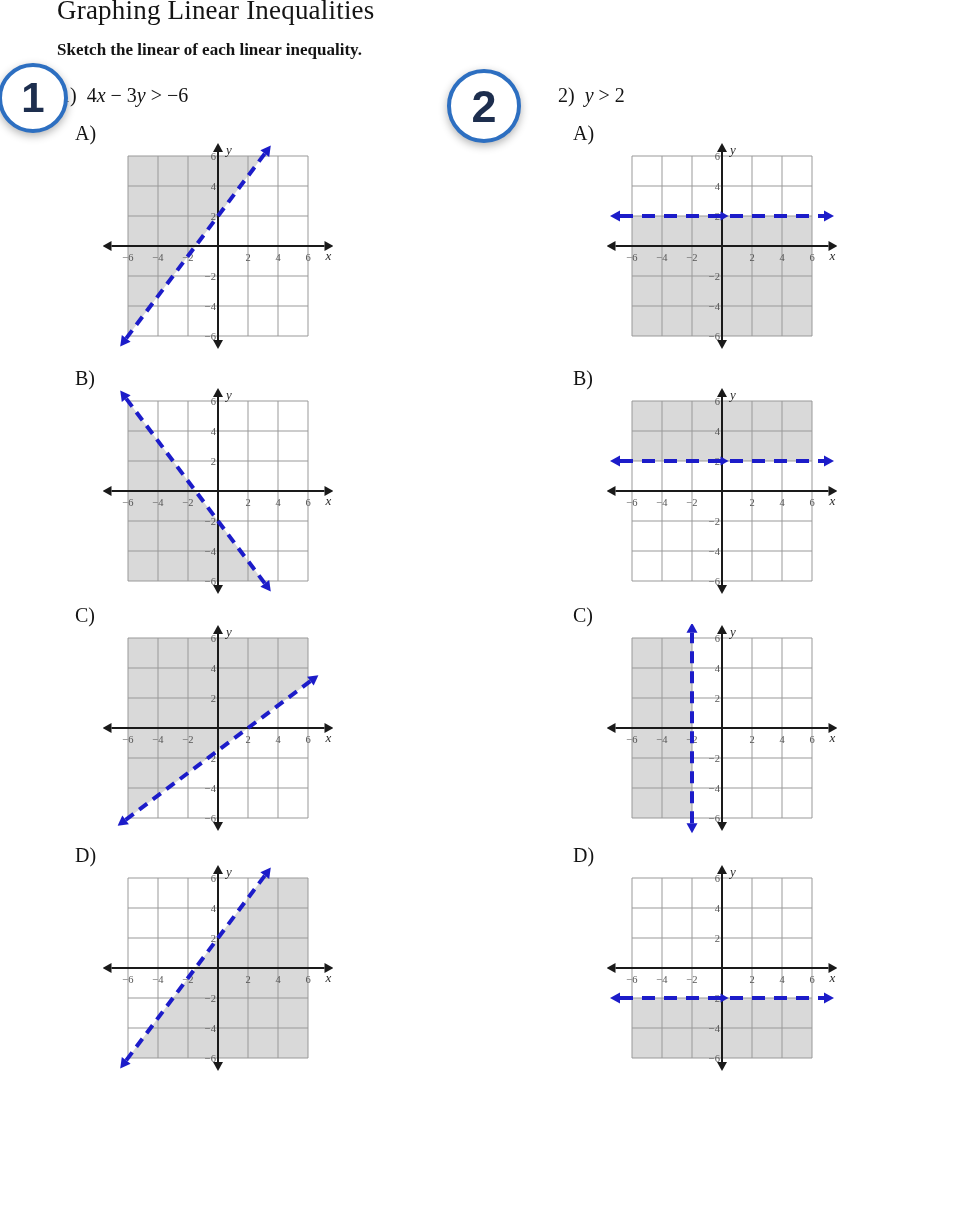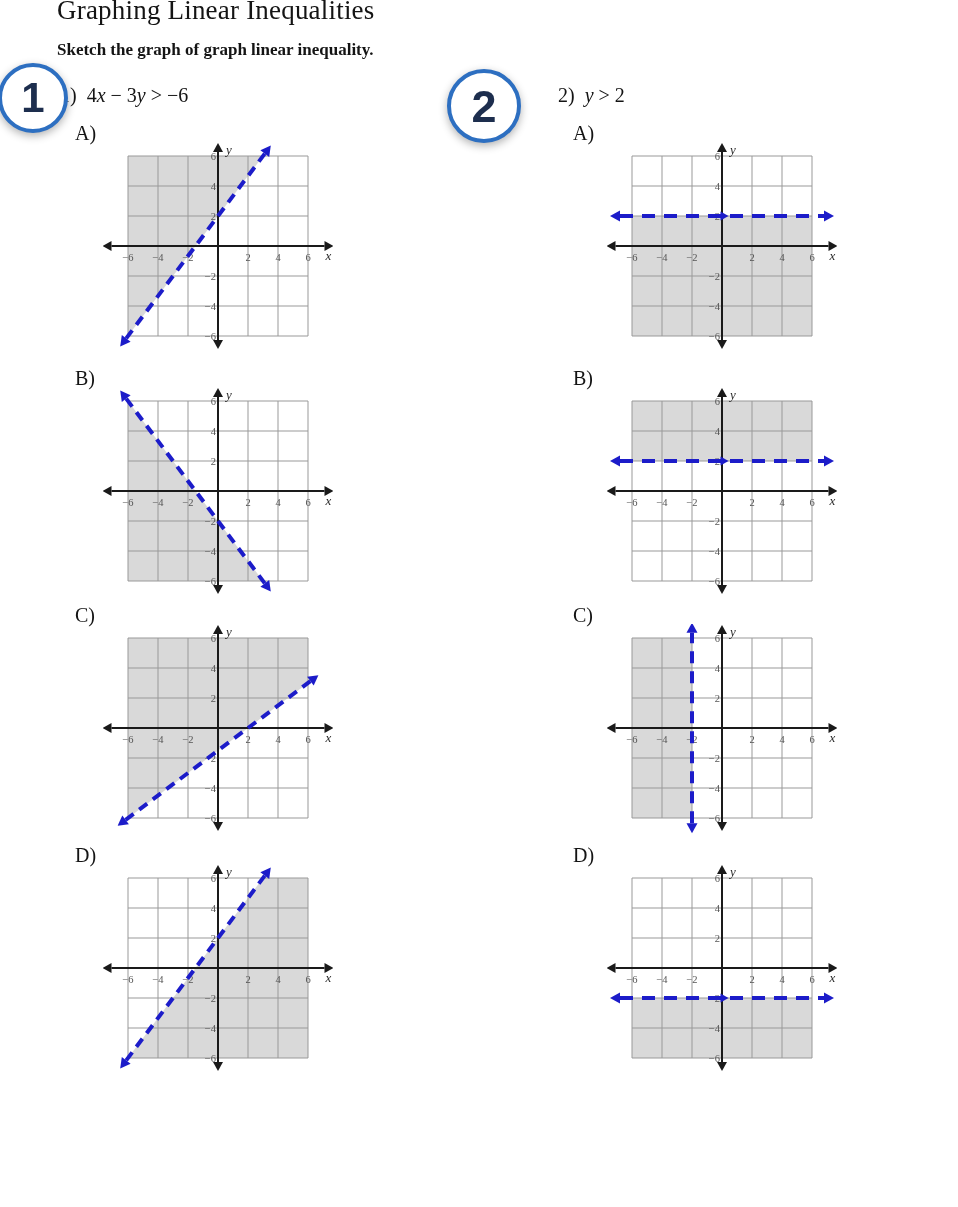--- a/index.html
+++ b/index.html
@@ -26,21 +26,21 @@
     font-family:"Liberation Sans", sans-serif; font-weight:bold;
     z-index:5; box-sizing:content-box; cursor:pointer;
   }
   .marker span { line-height:1; }
 </style>
 </head>
 <body>
 
 <div class="page">
   <h1 class="title">Graphing Linear Inequalities</h1>
-  <div class="instruction">Sketch the graph of graph linear inequality.</div>
+  <div class="instruction">Sketch the linear of each linear inequality.</div>
 
   <div class="col" id="col-1">
       <div class="problem-head"><span class="pnum">1)</span><span class="pexpr"><span>4</span><em>x</em><span> − </span><span>3</span><em>y</em><span> &gt; −6</span></span></div>
   <div class="option" style="top: 40px;">
     <div class="option-label">A)</div>
     <svg class="graph" width="230" height="226" viewBox="0 0 230 226">
           <polygon points="25,194 160,14 25,14" fill="#d9d9d9"></polygon>
           <line x1="25" y1="194" x2="25" y2="14" stroke="#999999" stroke-width="1"></line>
           <line x1="25" y1="194" x2="205" y2="194" stroke="#999999" stroke-width="1"></line>
           <line x1="55" y1="194" x2="55" y2="14" stroke="#999999" stroke-width="1"></line>

